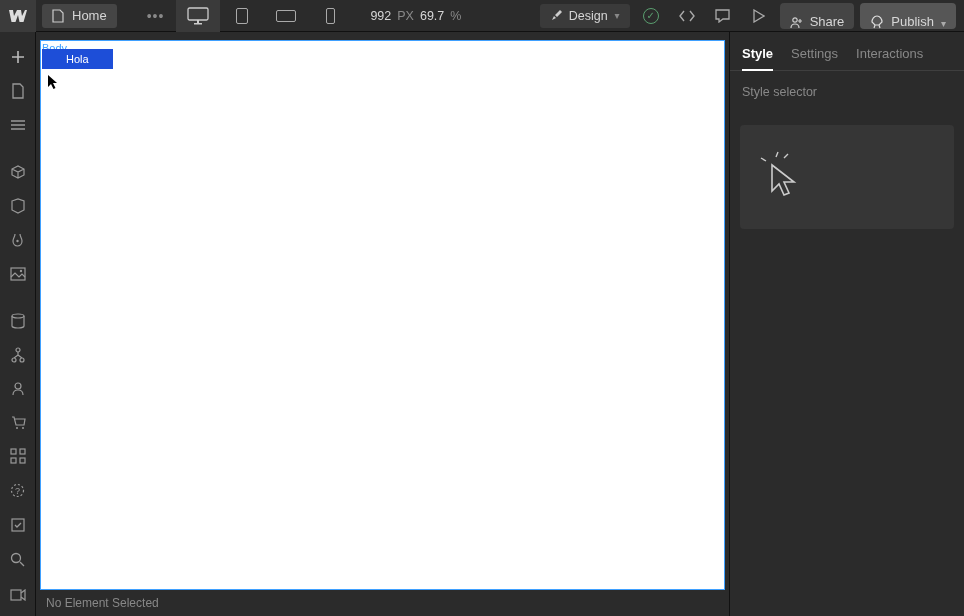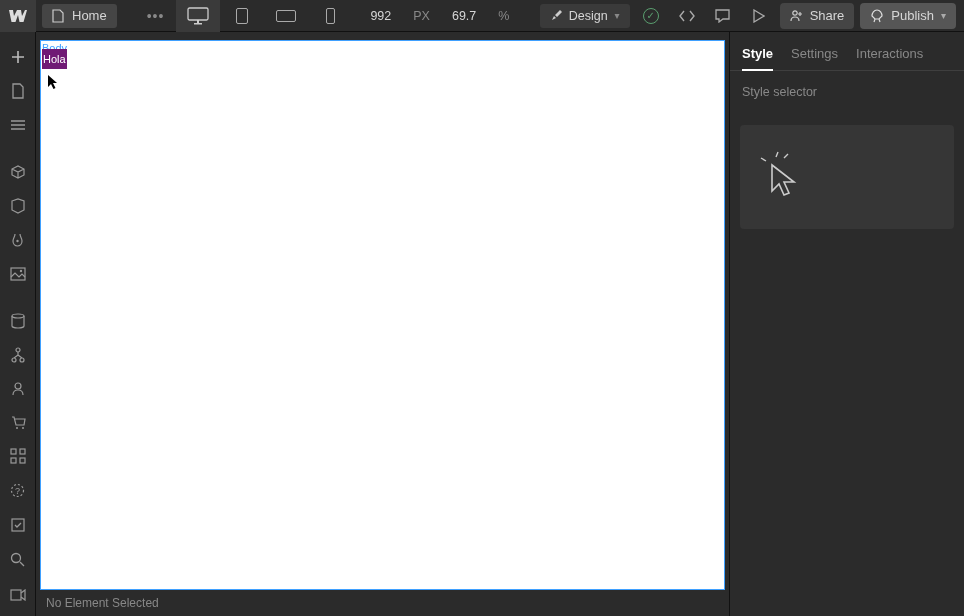--- a/index.html
+++ b/index.html
@@ -10,40 +10,40 @@
 .home-btn { display:flex; align-items:center; gap:8px; height:24px; padding:0 10px; background:#454545; border-radius:3px; margin-left:6px; cursor:pointer; }
 .home-btn span { color:#d6d6d6; font-size:13px; }
 .ellipsis { margin-left: 30px; margin-right: 12px; color:#888; cursor:pointer; font-size:14px; letter-spacing:1px; }
 .bp-group { display:flex; height:100%; }
 .bp-btn { width:44px; height:32px; display:flex; align-items:center; justify-content:center; cursor:pointer; }
 .bp-btn.active { background:#3a3a3a; }
 .bp-icon { width:18px; height:14px; border:1.5px solid #aaa; border-radius:2px; }
 .bp-icon.tablet { width:12px; height:16px; }
 .bp-icon.land { width:20px; height:12px; }
 .bp-icon.phone { width:9px; height:16px; }
-.dims { display:flex; align-items:center; gap:22px; margin-left:18px; }
+.dims { display:flex; align-items:center; gap:6px; margin-left:18px; }
 .dims span { font-size:12.5px; }
 .dims .px { color:#888; }
 .dims .pct { color:#888; }
 .tb-right { margin-left:auto; display:flex; align-items:center; gap:6px; height:100%; padding-right:8px;padding-left:12px; }
 .mode-btn { display:flex; align-items:center; gap:7px; padding:0 10px; height:24px; background:#3a3a3a; border-radius:3px; cursor:pointer; }
 .mode-btn .chev { color:#888; font-size:10px; }
 .circ-icon { width:30px; height:32px; display:flex; align-items:center; justify-content:center; cursor:pointer; }
 .check-circle { width:16px; height:16px; border:1.5px solid #5a9e6f; border-radius:50%; display:flex; align-items:center; justify-content:center; color:#5a9e6f; font-size:10px;}
-.share-btn, .publish-btn { display:flex; align-items:center; gap:7px; height:26px; padding:0 10px; border-radius:4px; cursor:pointer; font-size:13px; }
+.share-btn, .publish-btn { display:flex; align-items:flex-end; gap:7px; height:26px; padding:0 10px; border-radius:4px; cursor:pointer; font-size:13px; }
 .share-btn { background:#454545; }
 .publish-btn { background:#565656; }
 .publish-btn .chev { color:#aaa; font-size:10px; }
 .leftbar { position:absolute; left:0; top:32px; bottom:0; width:36px; background:#2b2b2b; border-right:1px solid #111; display:flex; flex-direction:column; align-items:center; padding-top:8px; gap:0; }
 .lb-icon { width:36px; height:35px; display:flex; align-items:center; justify-content:center; cursor:pointer; color:#999; }
 .lb-group-bottom { margin-top:auto; padding-bottom:4px; display:flex; flex-direction:column; }
 .canvas-wrap { position:absolute; left:36px; top:32px; width:693px; bottom:0; background:#2b2b2b; display:flex; flex-direction:column; }
 .canvas { flex:1; background:#ffffff; border:1.5px solid #3fa0ff; position:relative; margin:8px 4px 0 4px; }
 .body-label { position:absolute; top:-1px; left:-1px; font-size:11px; color:#3fa0ff; background:transparent; padding:2px 2px; }
-.hola-box { position:absolute; top:8px; left:1px; background:#701a75; color:#fff; font-size:11px; padding:4px 1px; }
+.hola-box { position:absolute; top:8px; left:1px; background:#1d4ed8; color:#fff; font-size:11px; padding:4px 24px; }
 .cursor-arrow { position:absolute; top:33px; left:6px; font-size:14px; color:#000; pointer-events:none; }
 .statusbar { height:26px; background:#2b2b2b; display:flex; align-items:center; padding-left:10px; color:#888; font-size:12px; }
 .rightpanel { position:absolute; right:0; top:32px; bottom:0; width:235px; background:#2b2b2b; border-left:1px solid #111; padding:0 0; display:flex; flex-direction:column; }
 .rp-head { display:flex; align-items:center; gap:10px; padding:12px 12px 0 12px; }
 .rp-check { width:14px; height:14px; border:1.5px solid #888; }
 .rp-head-text { font-size:13px; color:#d6d6d6; }
 .rp-tabs { display:flex; gap:18px; padding:14px 12px 0 12px; border-bottom:1px solid #3f3f3f; }
 .rp-tab { font-size:13px; color:#888; padding-bottom:8px; cursor:pointer; }
 .rp-tab.active { color:#fff; font-weight:600; border-bottom:2px solid #fff; margin-bottom:-1px; }
 .rp-section-label { color:#888; font-size:12.5px; padding:14px 12px 6px; }

